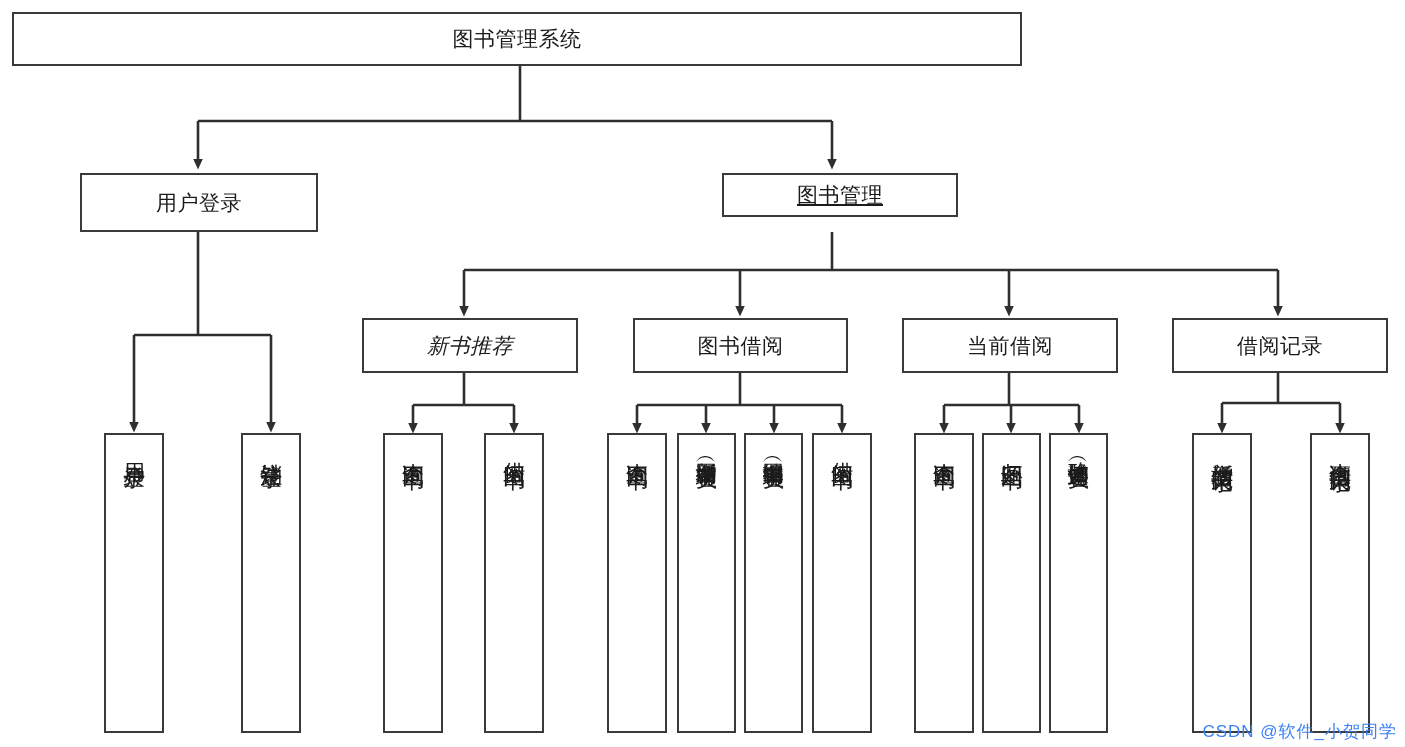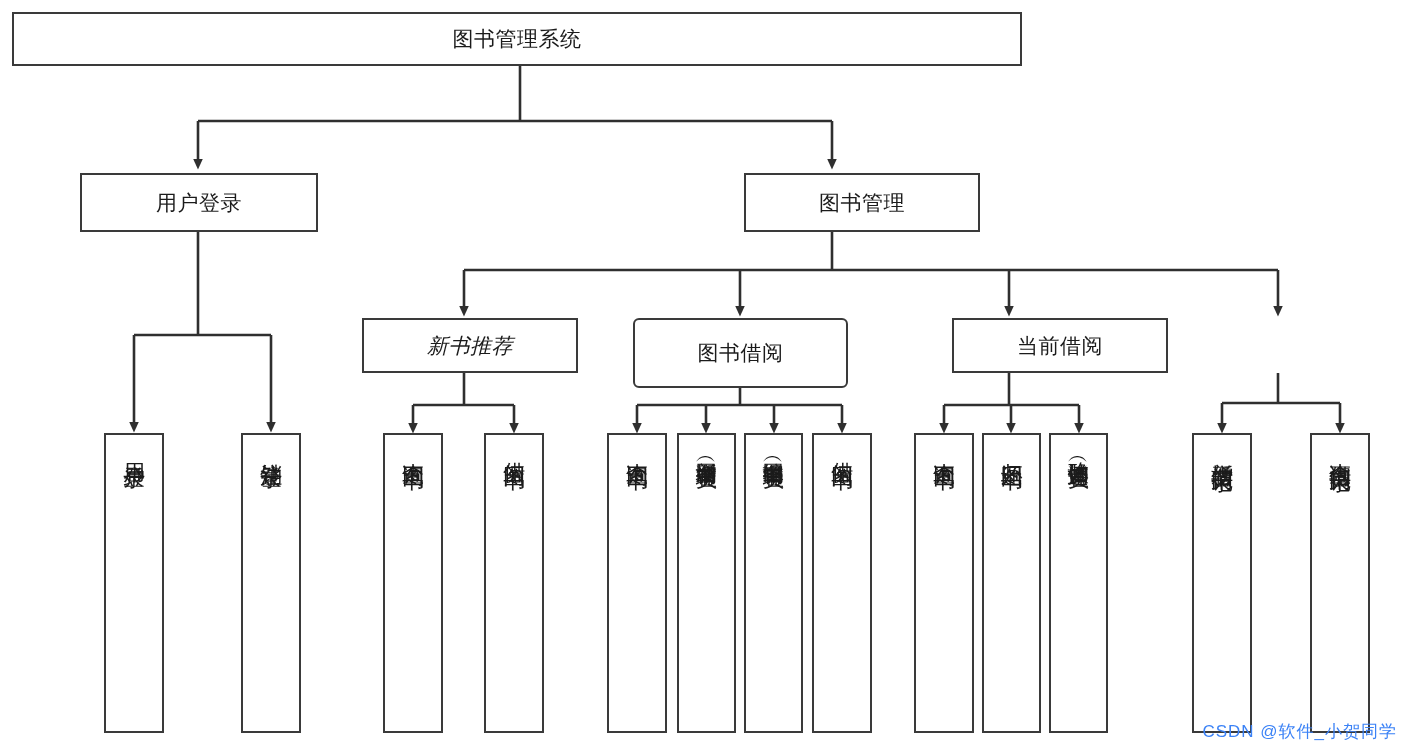--- a/index.html
+++ b/index.html
@@ -130,36 +130,39 @@
   </svg>
 
   <div class="node horiz" style="left:12px; top:12px; width:1010px; height:54px;">
     <span class="lbl">图书管理系统</span>
   </div>
 
   <div class="node horiz" style="left:80px; top:173px; width:238px; height:59px;">
     <span class="lbl">用户登录</span>
   </div>
 
-  <div class="node horiz" style="left:744px; top:173px; width:236px; height:59px;">
+  <div class="node horiz" style="left:722px; top:173px; width:236px; height:44px;text-decoration:underline;">
     <span class="lbl">图书管理</span>
   </div>
 
   <div class="node horiz" style="left:362px; top:318px; width:216px; height:55px;font-style:italic;">
     <span class="lbl">新书推荐</span>
   </div>
 
-  <div class="node horiz" style="left:633px; top:318px; width:215px; height:70px;border-radius:6px;">
+  <div class="node horiz" style="left:633px; top:318px; width:215px; height:55px;">
     <span class="lbl">图书借阅</span>
   </div>
 
-  <div class="node horiz" style="left:952px; top:318px; width:216px; height:55px;">
+  <div class="node horiz" style="left:902px; top:318px; width:216px; height:55px;">
     <span class="lbl">当前借阅</span>
   </div>
 
+  <div class="node horiz" style="left:1172px; top:318px; width:216px; height:55px;">
+    <span class="lbl">借阅记录</span>
+  </div>
 
   <div class="node vert" style="left:104px; top:433px; width:60px; height:300px;">
     <span class="lbl">用户登录</span>
   </div>
   <div class="node vert" style="left:241px; top:433px; width:60px; height:300px;">
     <span class="lbl">注销登录</span>
   </div>
 
   <div class="node vert" style="left:383px; top:433px; width:60px; height:300px;">
     <span class="lbl">查询图书</span>

